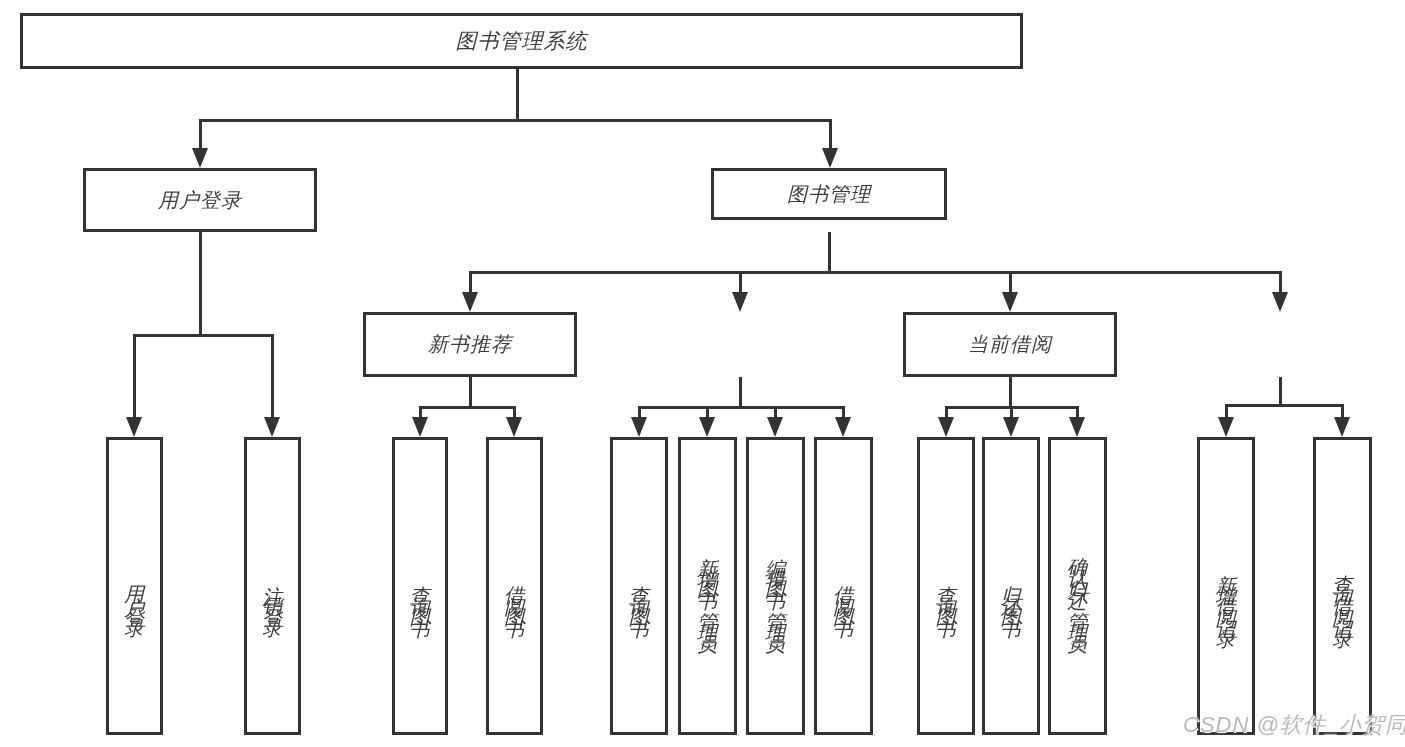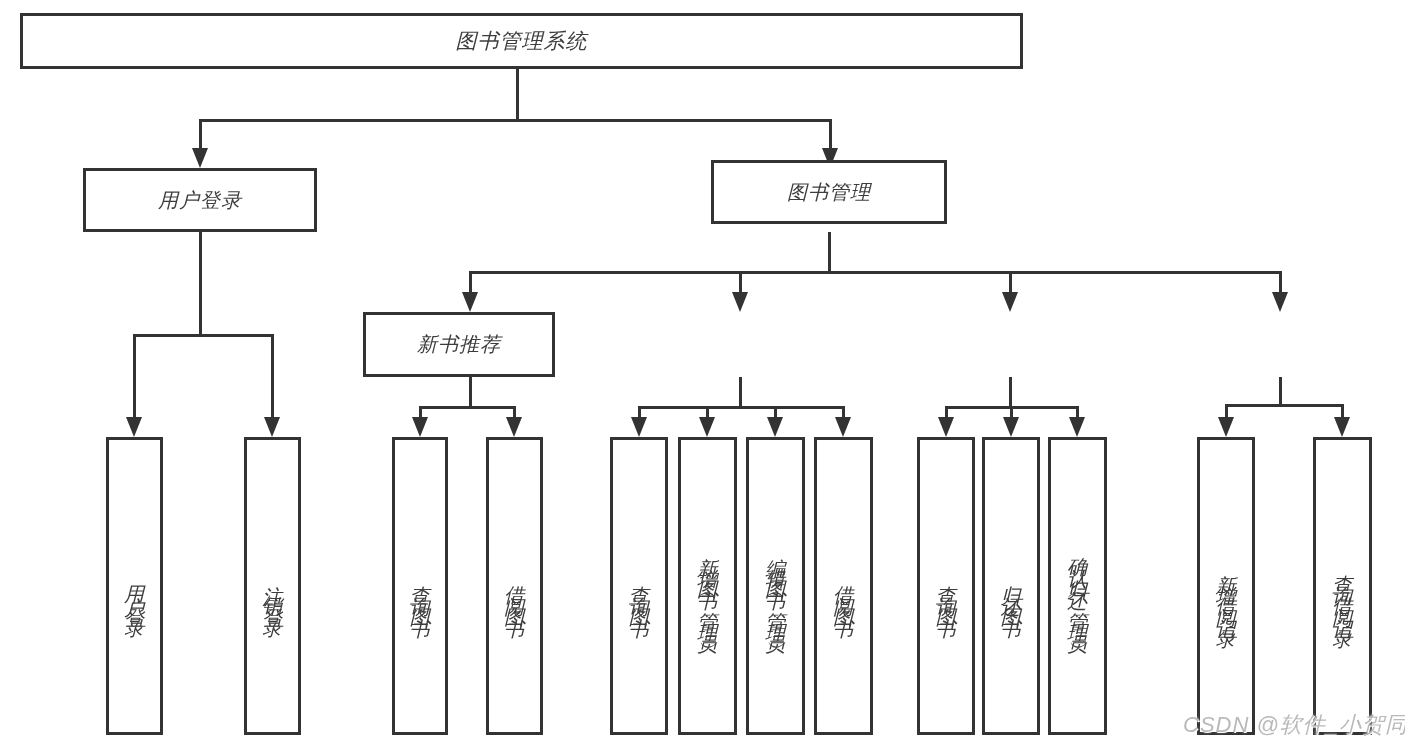--- a/index.html
+++ b/index.html
@@ -125,26 +125,29 @@
   <div class="v" style="left:1341px;top:404px;height:15px"></div>
   <div class="arr" style="left:1334px;top:417px"></div>
 
   <div class="box root" style="left:20px;top:13px;width:1003px;height:56px">
     <span class="lbl">图书管理系统</span>
   </div>
 
   <div class="box" style="left:83px;top:168px;width:234px;height:64px">
     <span class="lbl">用户登录</span>
   </div>
-  <div class="box" style="left:711px;top:160px;width:236px;height:64px">
+  <div class="box" style="left:711px;top:168px;width:236px;height:52px">
     <span class="lbl">图书管理</span>
   </div>
 
-  <div class="box" style="left:363px;top:312px;width:192px;height:65px">
+  <div class="box" style="left:363px;top:312px;width:214px;height:65px">
     <span class="lbl">新书推荐</span>
+  </div>
+  <div class="box" style="left:903px;top:312px;width:214px;height:65px">
+    <span class="lbl">当前借阅</span>
   </div>
 
   <div class="box leaf" style="left:106px;top:437px;width:57px;height:298px">
     <span class="lbl">用户登录</span>
   </div>
   <div class="box leaf" style="left:244px;top:437px;width:57px;height:298px">
     <span class="lbl">注销登录</span>
   </div>
 
   <div class="box leaf" style="left:392px;top:437px;width:56px;height:298px">

